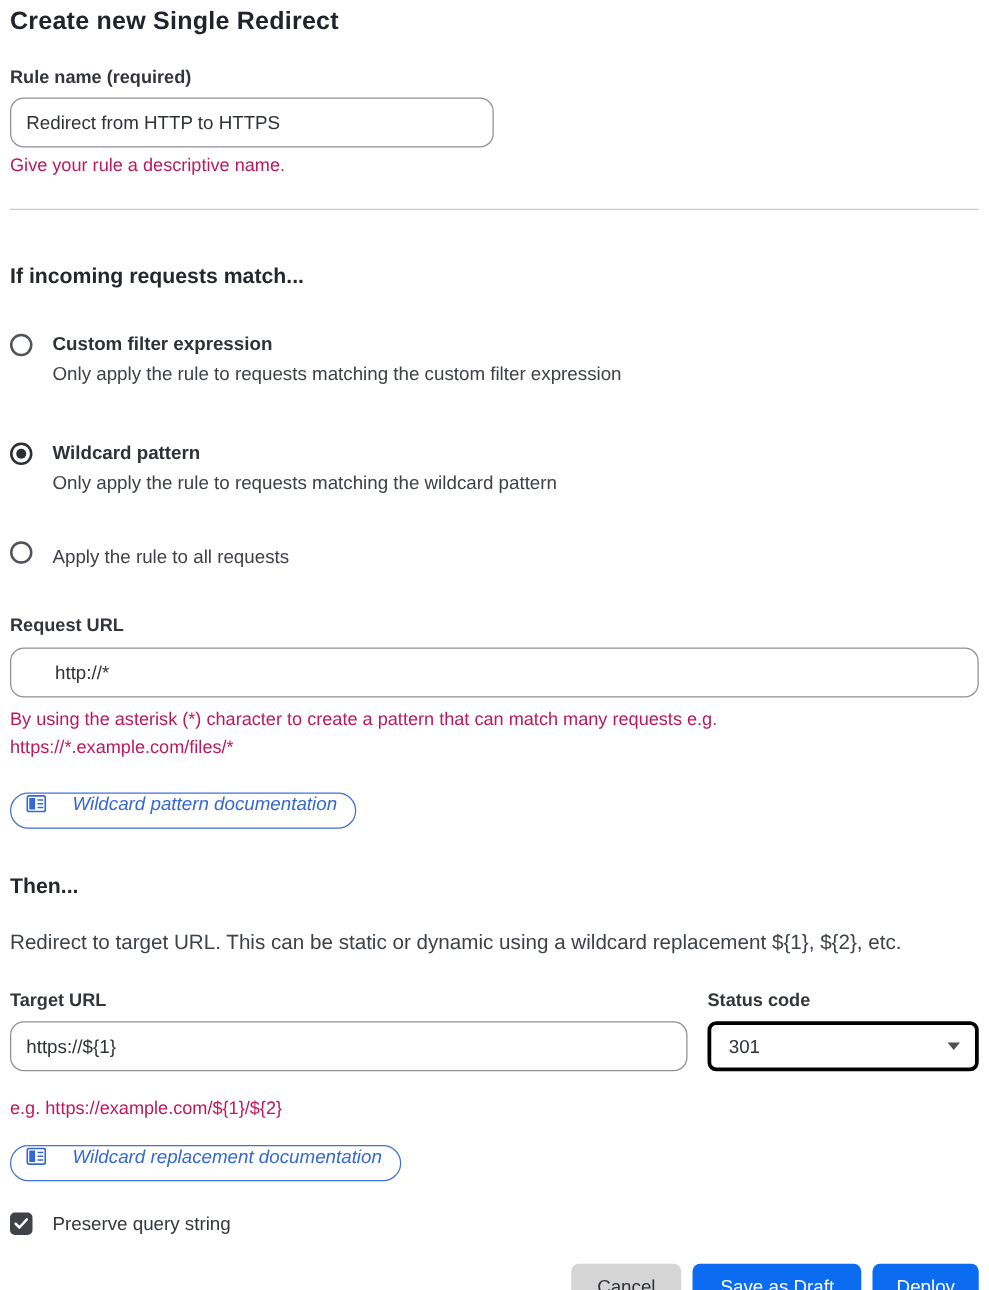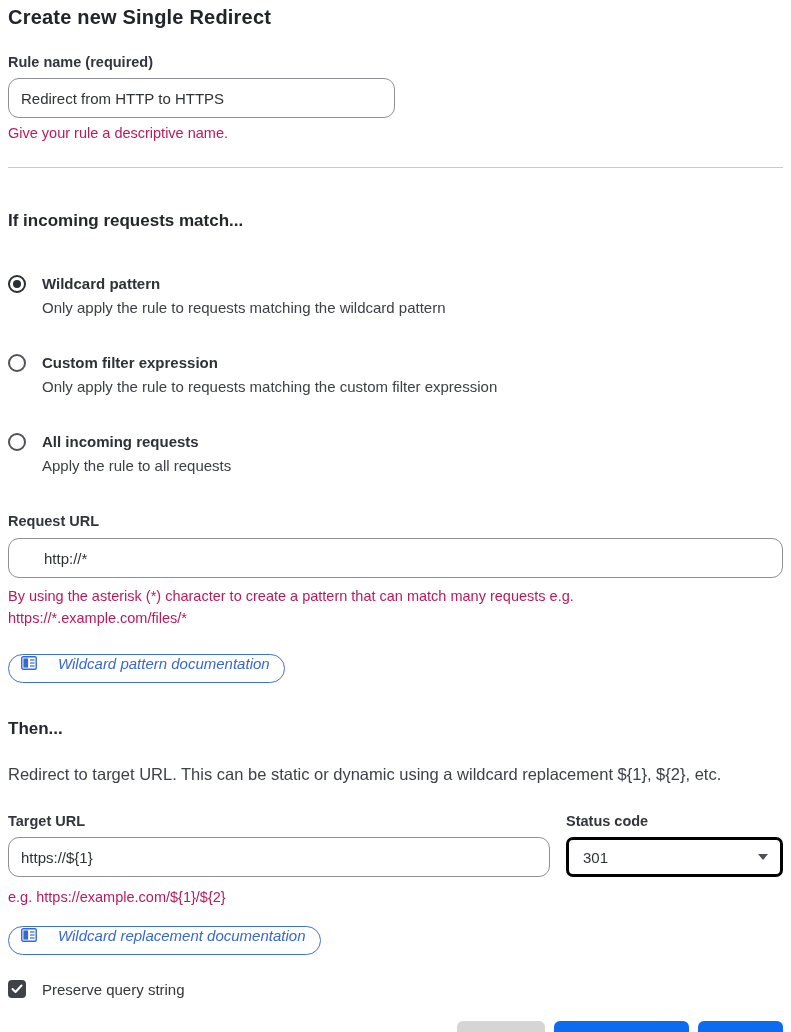--- a/index.html
+++ b/index.html
@@ -100,59 +100,58 @@
   .mt-radio1 { margin-top: 43px; }
   .mt-radio { margin-top: 35px; }
   .mt-requrl-label { margin-top: 37px; }
   .mt-requrl-input { margin-top: 9px; padding-left: 35px; }
   .mt-requrl-help { margin-top: 7px; line-height: 22px; width: 720px; }
   .mt-doc1 { margin-top: 25px; }
   .mt-then { margin-top: 36px; }
   .mt-then-desc { margin-top: 26px; }
   .mt-targets { margin-top: 29px; }
   .mt-target-input { margin-top: 8px; }
-  .mt-target-help { margin-top: 12px; }
+  .mt-target-help { margin-top: 22px; }
   .mt-doc2 { margin-top: 21px; }
   .mt-check { margin-top: 25px; }
 </style>
 </head>
 <body>
 
 <div class="page">
 
   <h1 class="page-title">Create new Single Redirect</h1>
 
   <label class="field-label mt-rule-label">Rule name (required)</label>
   <input class="text-input mt-rule-input" type="text" value="Redirect from HTTP to HTTPS" style="">
   <div class="help-text mt-rule-help">Give your rule a descriptive name.</div>
 
   <hr class="divider">
 
   <h2 class="section-heading mt-h2">If incoming requests match...</h2>
 
+  <div class="radio-option mt-radio">
+    <span class="radio-circle"></span>
+    <div class="radio-texts">
+      <div class="radio-label">Custom filter expression</div>
+      <div class="radio-desc">Only apply the rule to requests matching the custom filter expression</div>
+    </div>
+  </div>
+
   <div class="radio-option checked mt-radio1">
     <span class="radio-circle"></span>
     <div class="radio-texts">
       <div class="radio-label">Wildcard pattern</div>
       <div class="radio-desc">Only apply the rule to requests matching the wildcard pattern</div>
     </div>
   </div>
 
   <div class="radio-option mt-radio">
     <span class="radio-circle"></span>
     <div class="radio-texts">
-      <div class="radio-label">Custom filter expression</div>
-      <div class="radio-desc">Only apply the rule to requests matching the custom filter expression</div>
-    </div>
-  </div>
-
-  <div class="radio-option mt-radio">
-    <span class="radio-circle"></span>
-    <div class="radio-texts">
-      <div class="radio-label">All incoming requests</div>
       <div class="radio-desc">Apply the rule to all requests</div>
     </div>
   </div>
 
   <label class="field-label mt-requrl-label">Request URL</label>
   <input class="text-input mt-requrl-input" type="text" value="http://*" style="">
   <div class="help-text mt-requrl-help">
     <span>By using the asterisk (*) character to create a pattern that can match many requests e.g.</span><br>
     <span>https://*.example.com/files/*</span>
   </div>

